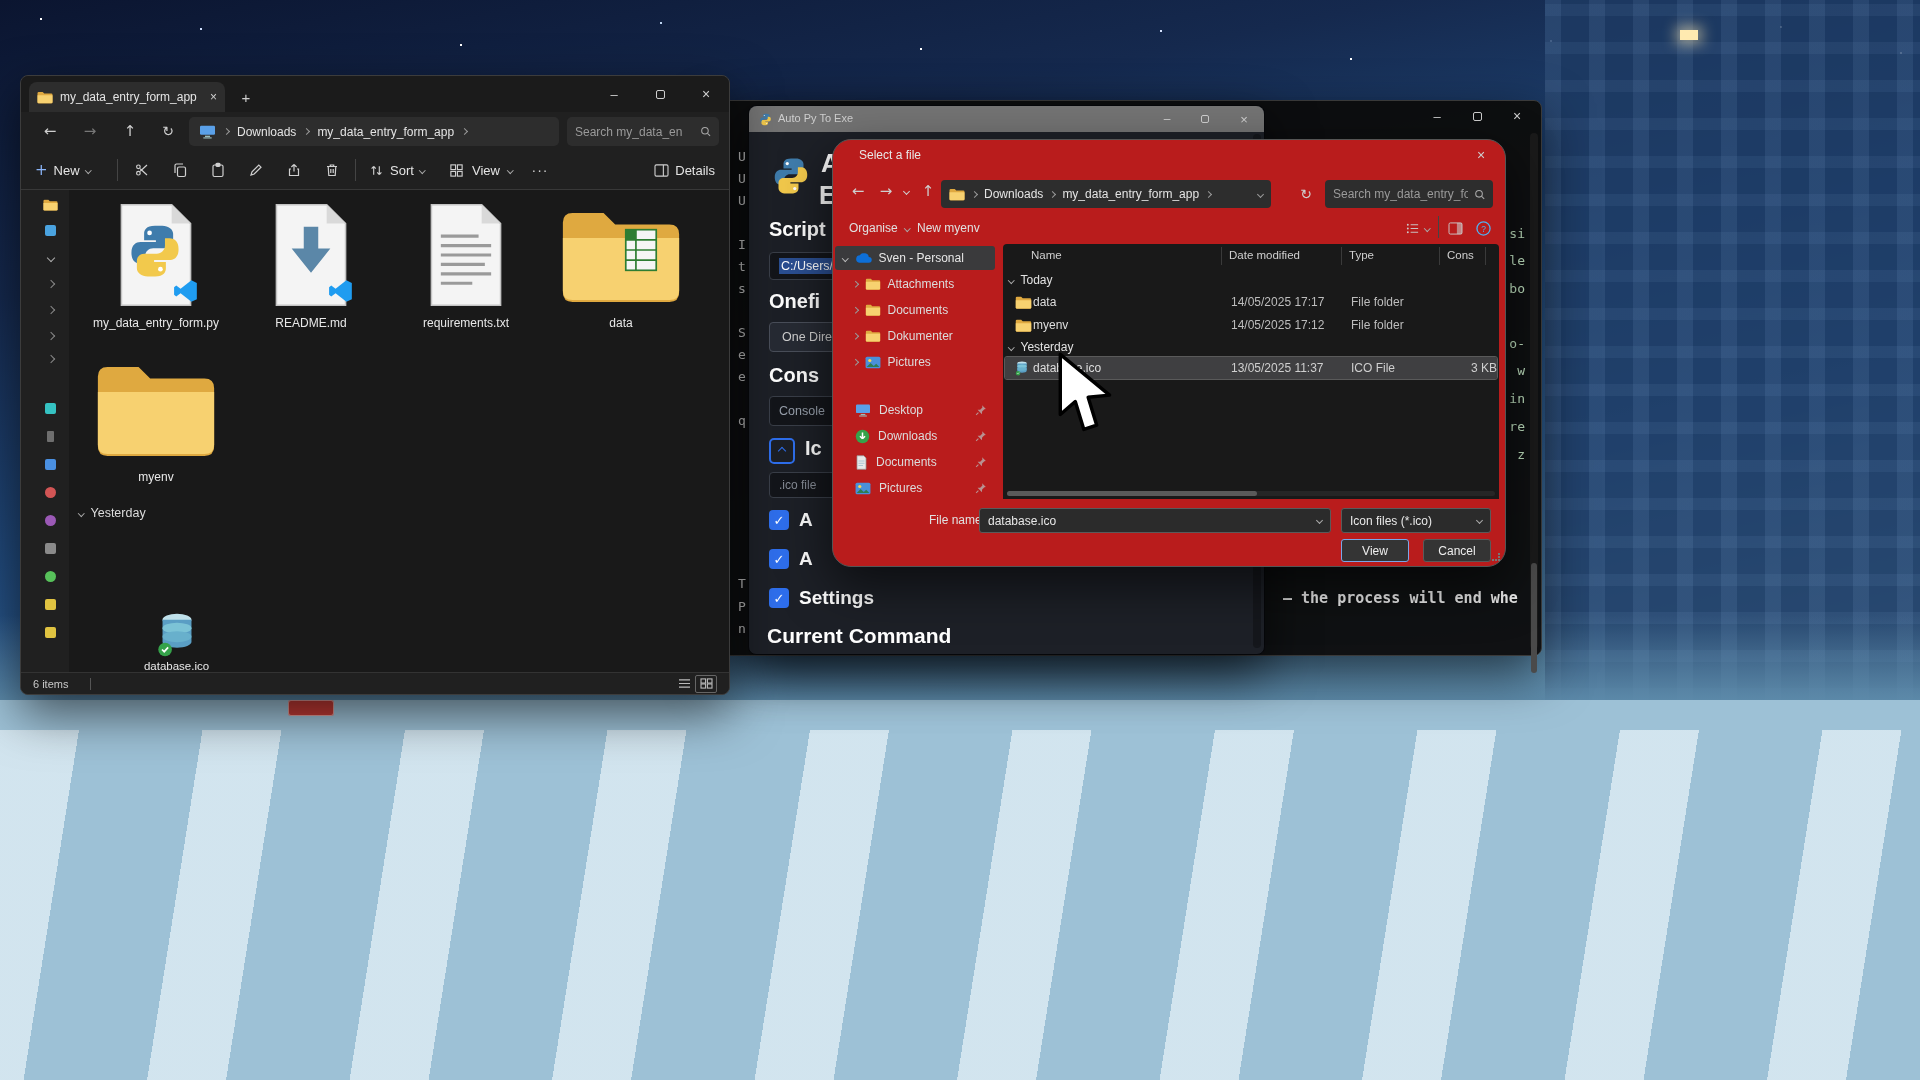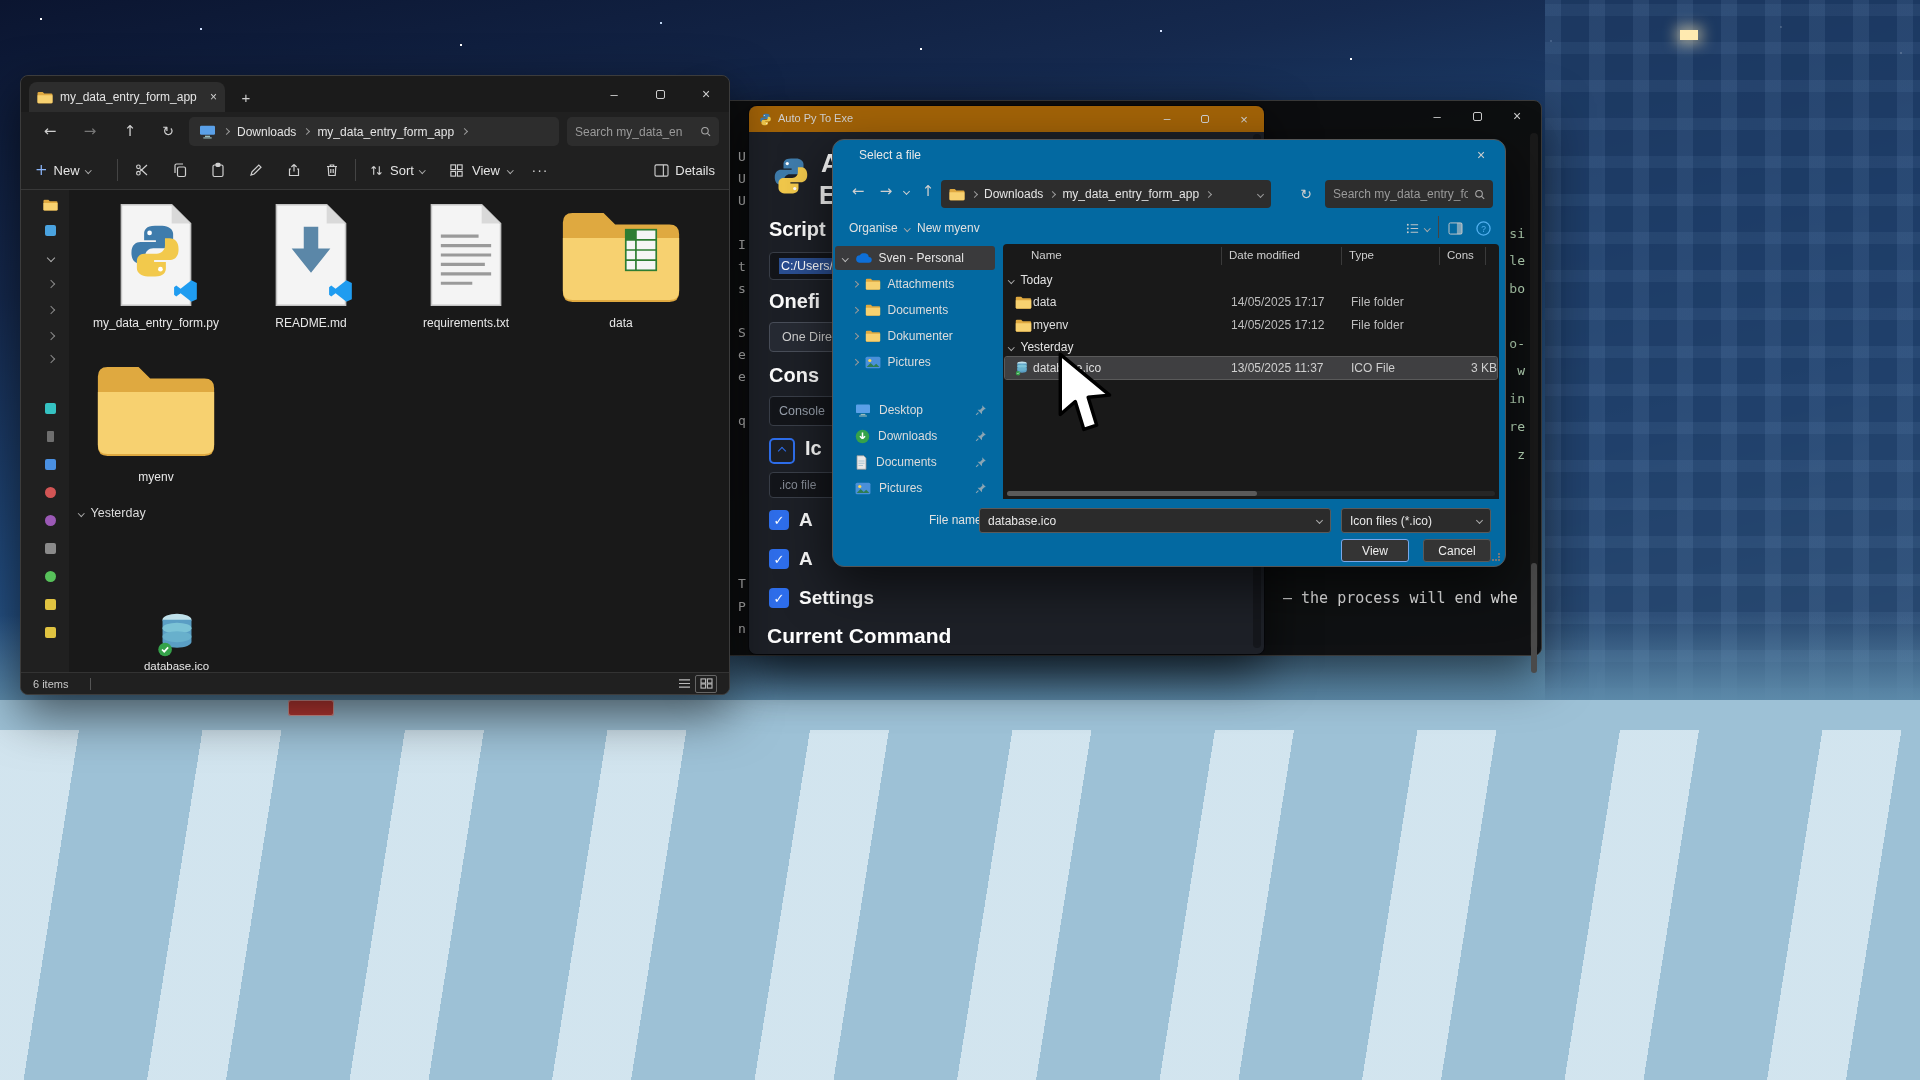--- a/index.html
+++ b/index.html
@@ -124,28 +124,28 @@
   <div>
     <span class="abs mono" style="right:16px;top:125px;font-size:13px;color:#bfe0bf">si</span>
     <span class="abs mono" style="right:16px;top:152px;font-size:13px;color:#bfe0bf">le</span>
     <span class="abs mono" style="right:16px;top:180px;font-size:13px;color:#bfe0bf">bo</span>
     <span class="abs mono" style="right:16px;top:235px;font-size:13px;color:#bfe0bf">o-</span>
     <span class="abs mono" style="right:16px;top:262px;font-size:13px;color:#bfe0bf">w</span>
     <span class="abs mono" style="right:16px;top:290px;font-size:13px;color:#bfe0bf">in</span>
     <span class="abs mono" style="right:16px;top:318px;font-size:13px;color:#bfe0bf">re</span>
     <span class="abs mono" style="right:16px;top:346px;font-size:13px;color:#bfe0bf">z</span>
   </div>
-  <span class="abs mono" style="left:570px;top:488px;font-size:15px;font-weight:normal;color:#ececec">— the process will end whe</span>
+  <span class="abs mono" style="left:570px;top:488px;font-size:15px;font-weight:bold;color:#ececec">— the process will end whe</span>
   <div class="abs" style="right:3px;top:32px;bottom:6px;width:8px;background:#1a1a1a;border-radius:4px">
     <div class="abs" style="left:1px;top:430px;width:6px;height:110px;background:#4a4a4a;border-radius:3px"></div>
   </div>
 </div>
 
 <div class="win" style="left:748px;top:105px;width:517px;height:550px;background:#1d2027;border:1px solid #06070a;z-index:20">
-  <div class="abs row" style="left:0;top:0;right:0;height:26px;background:#a16207;border-radius:8px 8px 0 0">
+  <div class="abs row" style="left:0;top:0;right:0;height:26px;background:#737373;border-radius:8px 8px 0 0">
     <svg class="abs" style="left:10px;top:7px" width="13" height="13" viewBox="0 0 64 64">
         <use href="#sym-py"></use>
       </svg>
     <span class="abs" style="left:29px;top:6px;font-size:11px;color:#cfcfcf">Auto Py To Exe</span>
     <div class="ctl abs" style="right:78px;top:0;width:38px;height:26px;font-size:12px">–</div>
     <div class="ctl abs" style="right:40px;top:0;width:38px;height:26px">
         <span class="sq" style="width:8px;height:8px"></span>
       </div>
     <div class="ctl abs" style="right:0;top:0;width:40px;height:26px;font-size:13px">×</div>
   </div>
@@ -197,21 +197,21 @@
     <span class="hd" style="font-size:19px">Settings</span>
   </div>
 
   <span class="abs hd" style="left:18px;top:518px;font-size:21px">Current Command</span>
 
   <div class="abs" style="right:3px;top:28px;bottom:6px;width:8px;background:#15171c;border-radius:4px">
     <div class="abs" style="left:1px;top:26px;width:6px;height:110px;background:#3d424d;border-radius:3px"></div>
   </div>
 </div>
 
-<div class="win" style="left:832px;top:139px;width:674px;height:428px;background:#0369a1;border:1px solid #555;border-radius:12px;z-index:30">
+<div class="win" style="left:832px;top:139px;width:674px;height:428px;background:#b91c1c;border:1px solid #555;border-radius:19px;z-index:30">
   <div class="abs row" style="left:0;top:0;right:0;height:30px">
     <span class="abs" style="left:26px;top:8px;font-size:12px;color:#e8e8e8">Select a file</span>
     <div class="ctl abs" style="right:2px;top:0;width:44px;height:30px;font-size:14px">×</div>
   </div>
 
   <div class="ctl abs glyph" style="left:12px;top:38px;width:26px;height:26px;font-size:15px">←</div>
   <div class="ctl abs glyph" style="left:40px;top:38px;width:26px;height:26px;font-size:15px">→</div>
   <div class="ctl abs" style="left:66px;top:44px;width:14px;height:14px">
       <span class="chev cd" style="width:5px;height:5px"></span>
     </div>

